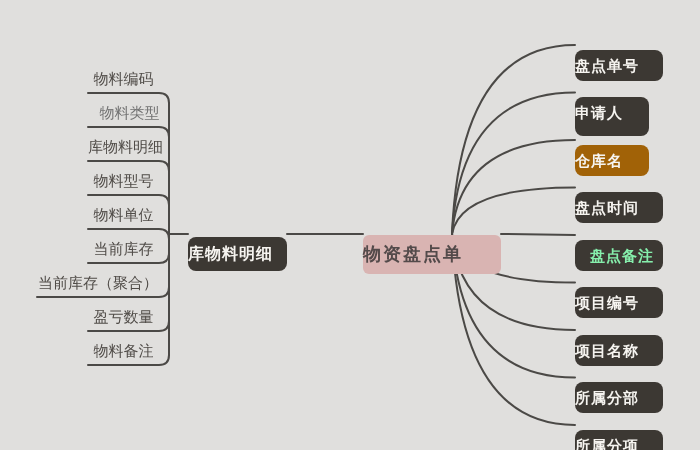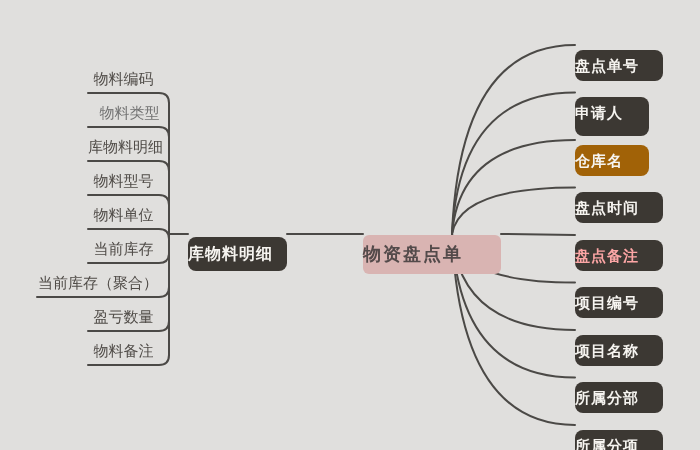--- a/index.html
+++ b/index.html
@@ -90,19 +90,19 @@
       <div class="left-label" style="left: 88px; width: 71px; top: 237px; height: 24px; line-height: 24px; color: rgb(80, 76, 72);">当前库存</div>
       <div class="left-label" style="left: 37px; width: 122px; top: 271px; height: 24px; line-height: 24px; color: rgb(80, 76, 72);">当前库存（聚合）</div>
       <div class="left-label" style="left: 88px; width: 71px; top: 305px; height: 24px; line-height: 24px; color: rgb(80, 76, 72);">盈亏数量</div>
       <div class="left-label" style="left: 88px; width: 71px; top: 339px; height: 24px; line-height: 24px; color: rgb(80, 76, 72);">物料备注</div>
     </div>
   <div id="right-items">
       <div class="node right-node" style="left: 575px; top: 30px; width: 88px; height: 31px; line-height: 31px; background: rgb(60, 56, 51); color: rgb(246, 244, 240);">盘点单号</div>
       <div class="node right-node" style="left: 575px; top: 77px; width: 74px; height: 39px; line-height: 31px; background: rgb(60, 56, 51); color: rgb(246, 244, 240);">申请人</div>
       <div class="node right-node" style="left: 575px; top: 125px; width: 74px; height: 31px; line-height: 31px; background: #a16207; color: rgb(246, 244, 240);">仓库名</div>
       <div class="node right-node" style="left: 575px; top: 172px; width: 88px; height: 31px; line-height: 31px; background: rgb(60, 56, 51); color: rgb(246, 244, 240);">盘点时间</div>
-      <div class="node right-node" style="left: 575px; top: 220px; width: 88px; height: 31px; line-height: 31px; background: rgb(60, 56, 51); color: #fca5a5;">盘点备注</div>
+      <div class="node right-node" style="left: 575px; top: 220px; width: 88px; height: 31px; line-height: 31px; background: rgb(60, 56, 51); color: #86efac; padding-left: 15px;">盘点备注</div>
       <div class="node right-node" style="left: 575px; top: 267px; width: 88px; height: 31px; line-height: 31px; background: rgb(60, 56, 51); color: rgb(246, 244, 240);">项目编号</div>
       <div class="node right-node" style="left: 575px; top: 315px; width: 88px; height: 31px; line-height: 31px; background: rgb(60, 56, 51); color: rgb(246, 244, 240);">项目名称</div>
       <div class="node right-node" style="left: 575px; top: 362px; width: 88px; height: 31px; line-height: 31px; background: rgb(60, 56, 51); color: rgb(246, 244, 240);">所属分部</div>
       <div class="node right-node" style="left: 575px; top: 410px; width: 88px; height: 31px; line-height: 31px; background: rgb(60, 56, 51); color: rgb(246, 244, 240);">所属分项</div>
     </div>
 </div>
 
 </body></html>

